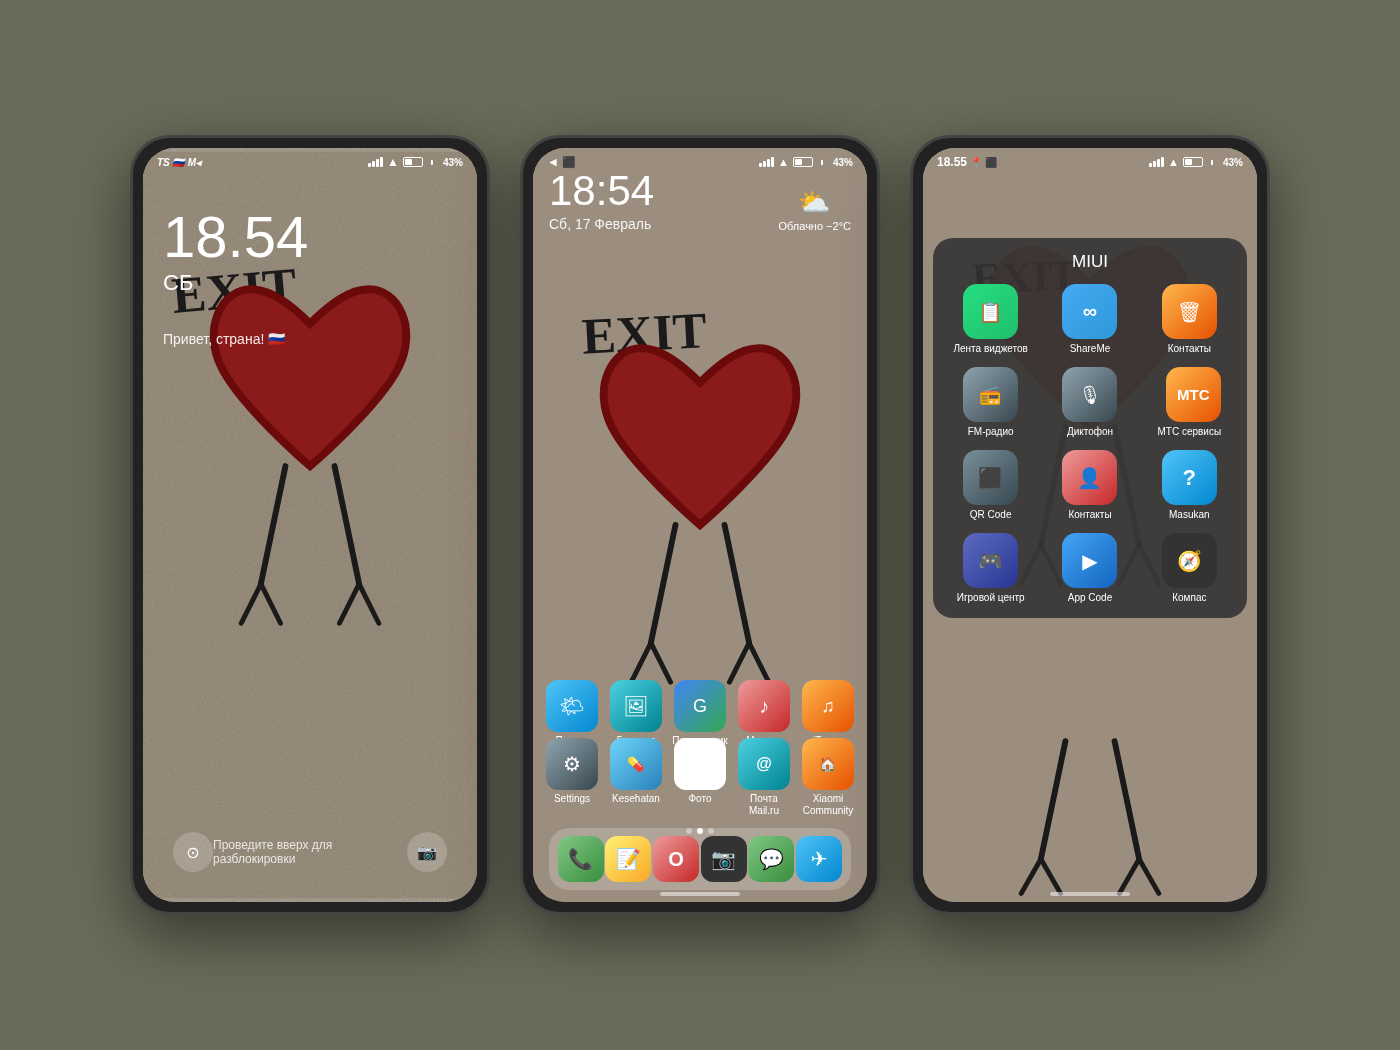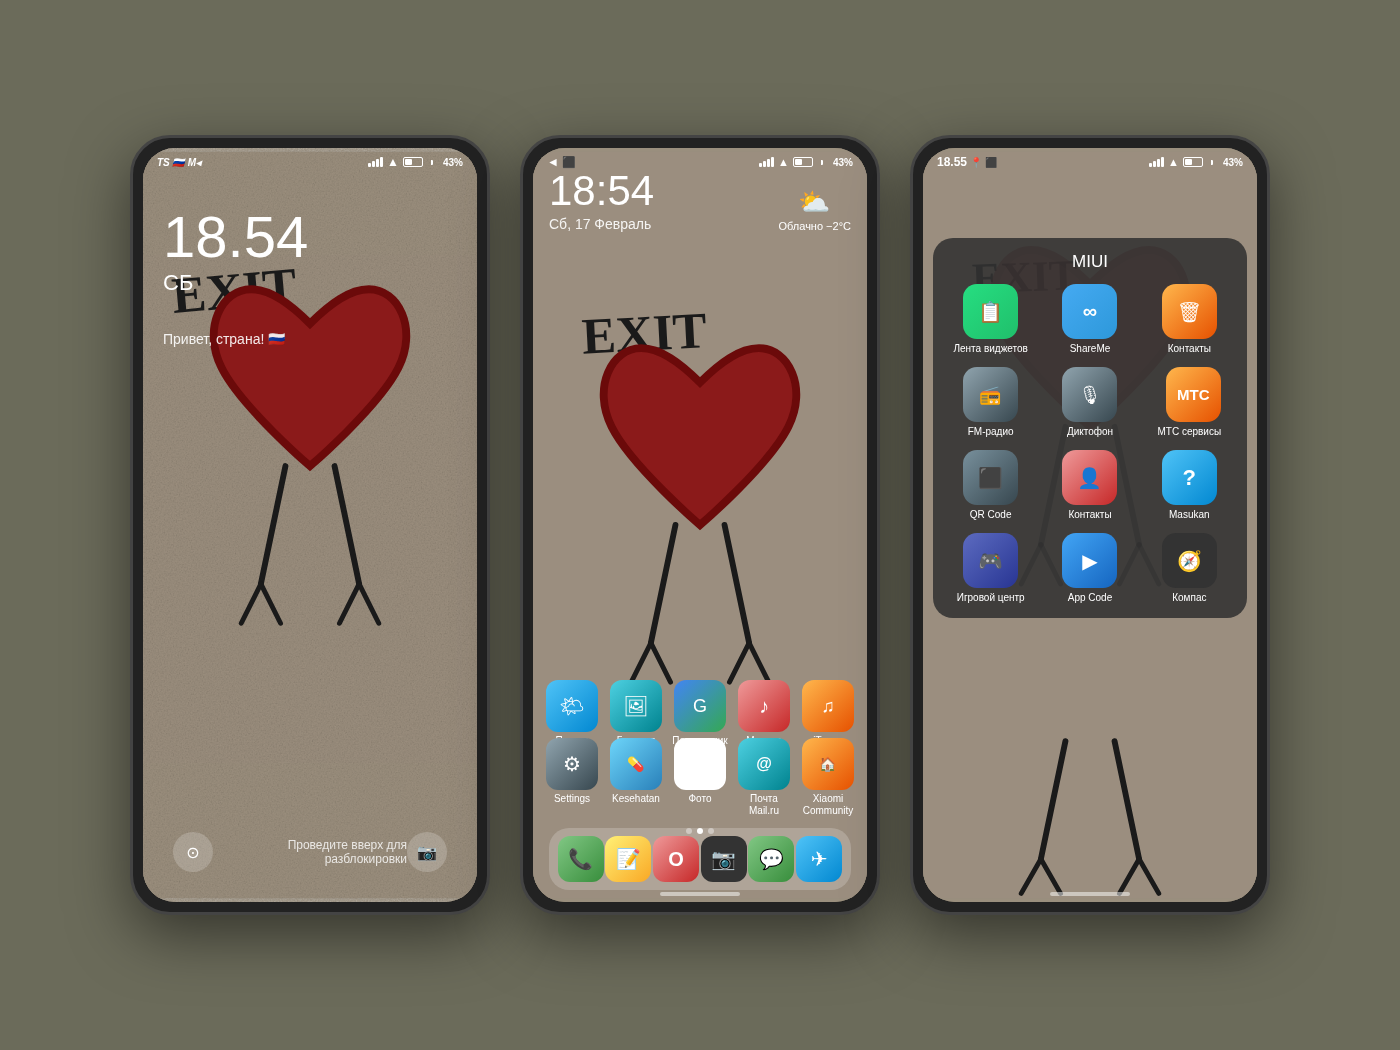--- a/index.html
+++ b/index.html
@@ -98,21 +98,21 @@
       bottom: 30px; left: 0; right: 0;
       display: flex;
       align-items: center;
       justify-content: space-between;
       padding: 0 30px;
       z-index: 5;
     }
     .lock-hint {
       color: rgba(255,255,255,0.8);
       font-size: 12px;
-      text-align: right;
+      text-align: left;
       flex: 1;
     }
     .lock-btn {
       width: 40px; height: 40px;
       border-radius: 50%;
       background: rgba(255,255,255,0.2);
       display: flex; align-items: center; justify-content: center;
       color: white; font-size: 16px;
     }
 

